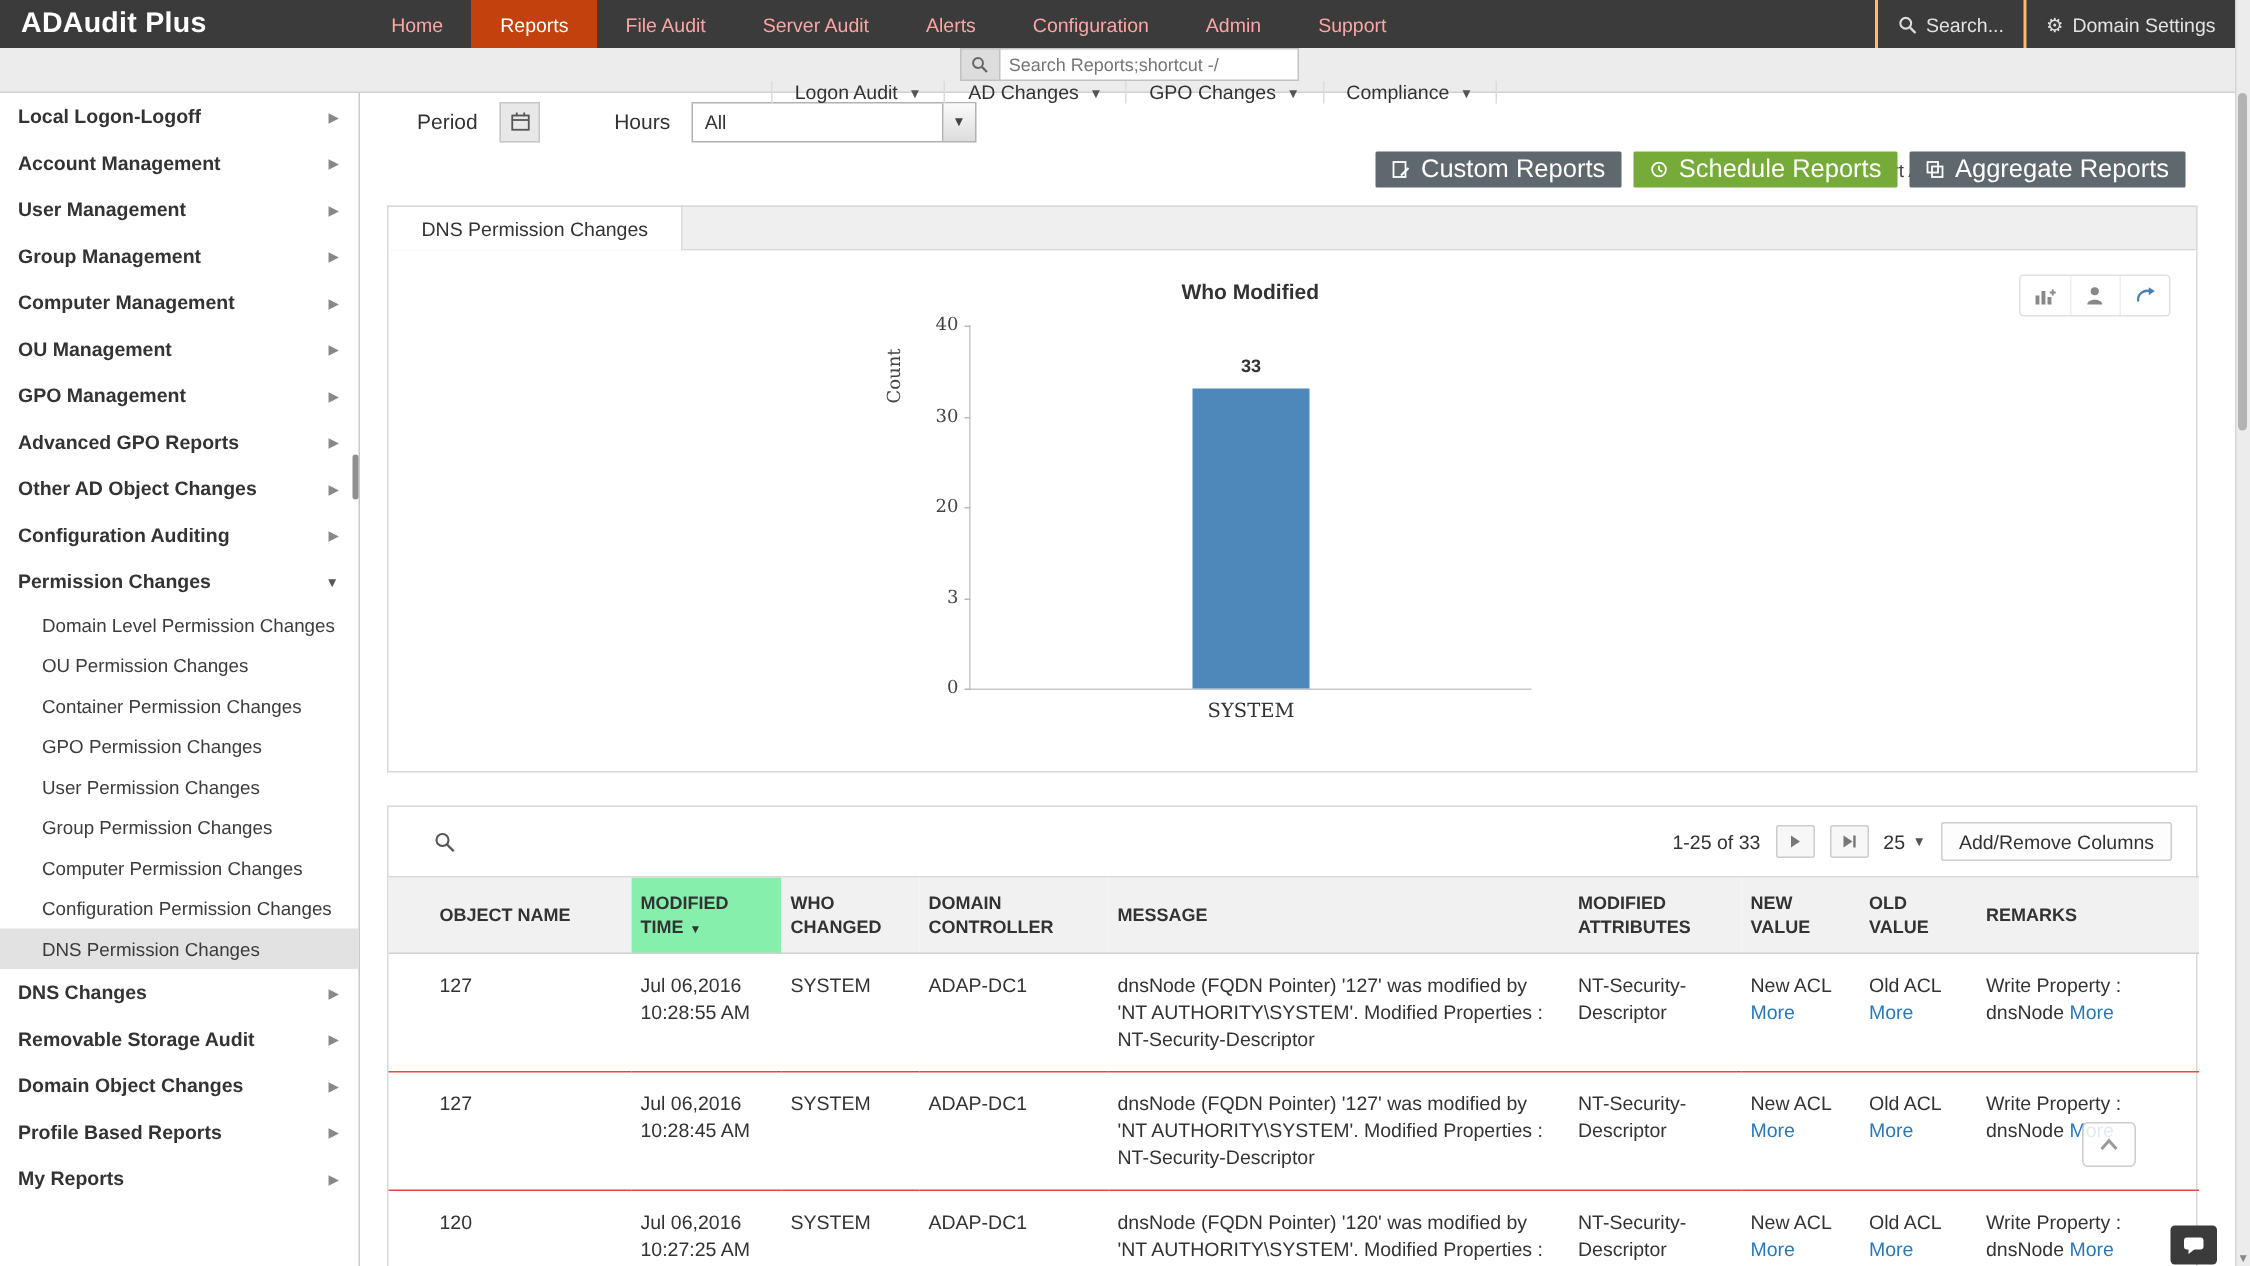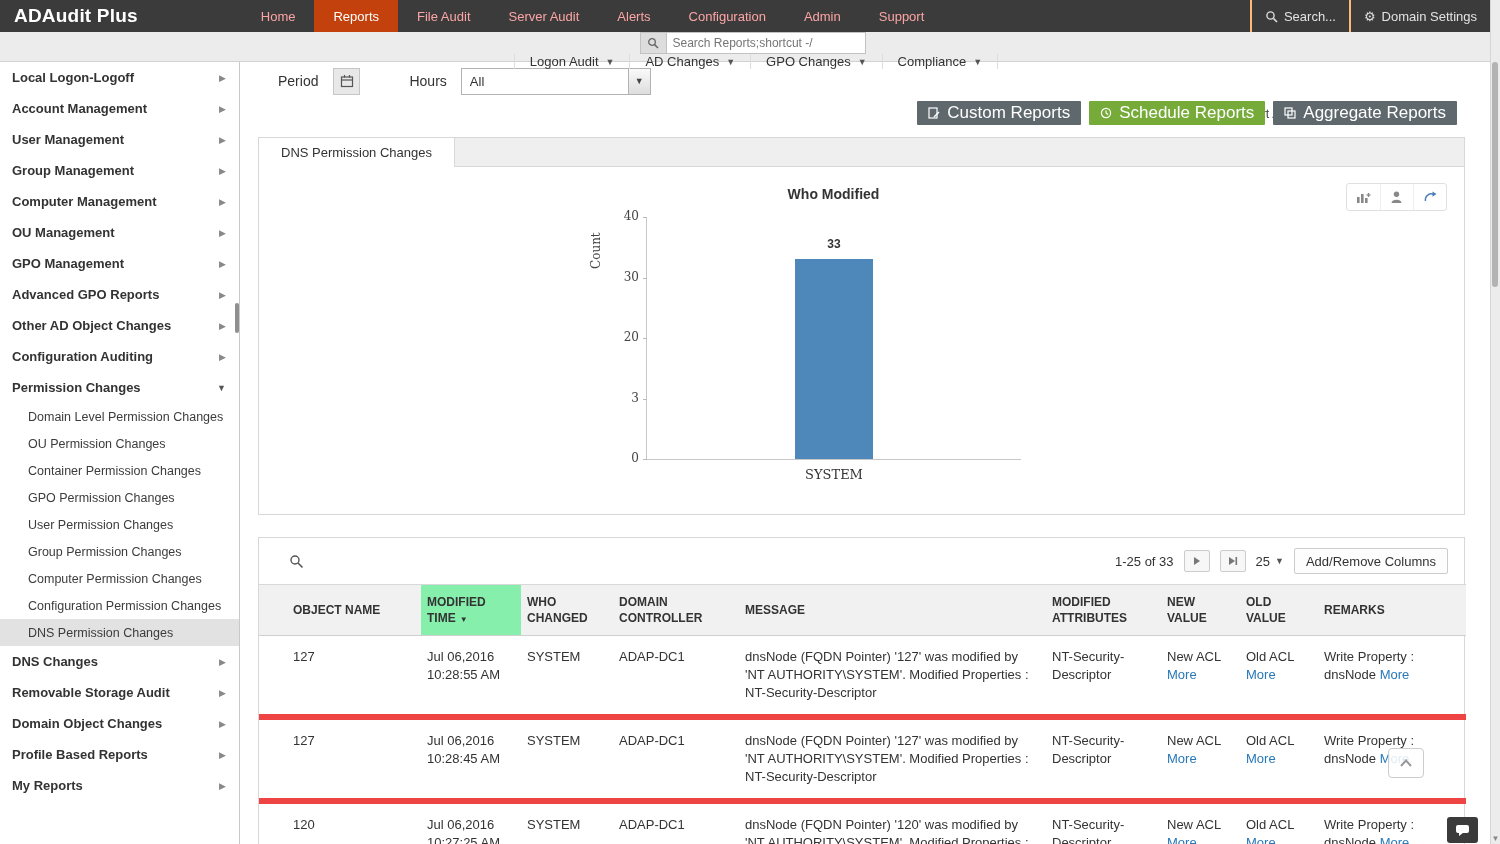--- a/index.html
+++ b/index.html
@@ -77,21 +77,21 @@
   .pag-group { margin-left:auto; display:flex; align-items:center; gap:10px; }
   .pag-text { font-size:13px; color:#333; }
   .pag-btn { width:26px; height:22px; border:1px solid #ccc; background:#f7f7f7; display:flex; align-items:center; justify-content:center; cursor:pointer; border-radius:2px; }
   .page-size { display:flex; align-items:center; gap:5px; cursor:pointer; color:#333; }
   .cols-btn { height:26px; border:1px solid #ccc; background:#fdfdfd; display:flex; align-items:center; padding:0 11px; border-radius:2px; cursor:pointer; color:#333; }
 
   table.grid { width:100%; border-collapse:collapse; table-layout:fixed; }
   .grid th { background:#f1f1f1; border-top:1px solid #d8d8d8; border-bottom:1px solid #d0d0d0; font-size:12px; font-weight:bold; color:#333; text-align:left; padding:9px 6px; vertical-align:middle; line-height:1.35; }
   .grid th.sorted { background:#86efac; }
   .sort-caret { font-size:8px; color:#333; margin-left:4px; }
-  .grid td { padding:12px 6px; font-size:13px; color:#333; vertical-align:top; line-height:1.38; border-bottom:6px solid #ef4444; word-wrap:break-word; }
+  .grid td { padding:12px 6px; font-size:13px; color:#333; vertical-align:top; line-height:1.38; border-bottom:1px solid #ef4444; word-wrap:break-word; }
   .grid th:first-child, .grid td:first-child { padding-left:34px; }
   a.more { color:#2878b8; cursor:pointer; }
 
   
   .scroll-top { position:absolute; left:1388px; top:748px; width:36px; height:30px; border:1px solid #ccc; border-radius:4px; background:rgba(255,255,255,.85); display:flex; align-items:center; justify-content:center; cursor:pointer; z-index:7; }
   .chat-btn { position:absolute; left:1447px; top:817px; width:31px; height:26px; background:#3b3b3b; border-radius:3px; display:flex; align-items:center; justify-content:center; cursor:pointer; z-index:7; }
   .vscrollbar { position:absolute; right:0; top:0; width:10px; height:844px; background:#ececec; border-left:1px solid #d5d5d5; z-index:8; }
   .vhandle { position:absolute; top:62px; left:1px; width:6px; height:225px; background:#b3b3b3; border-radius:3px; }
   .varrow { position:absolute; bottom:1px; width:100%; text-align:center; color:#888; font-size:8px; }
 </style>

